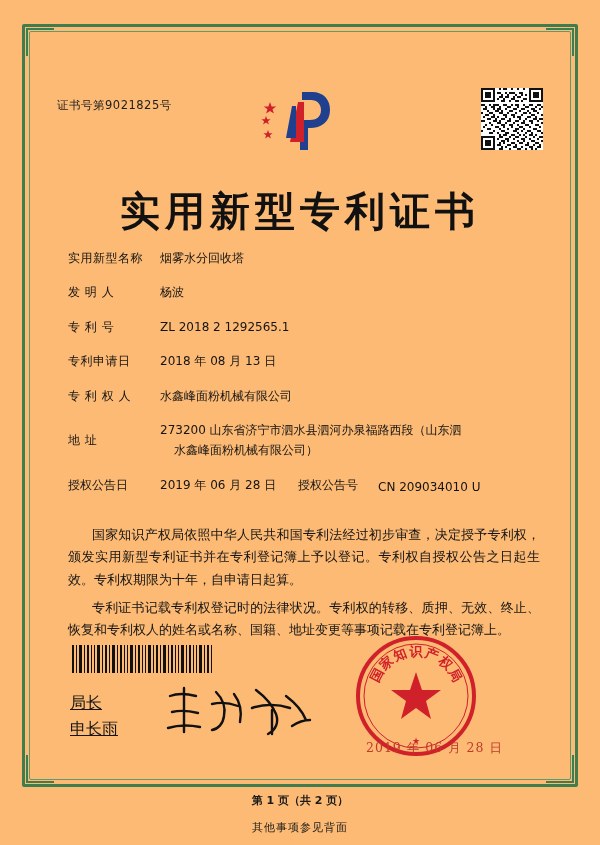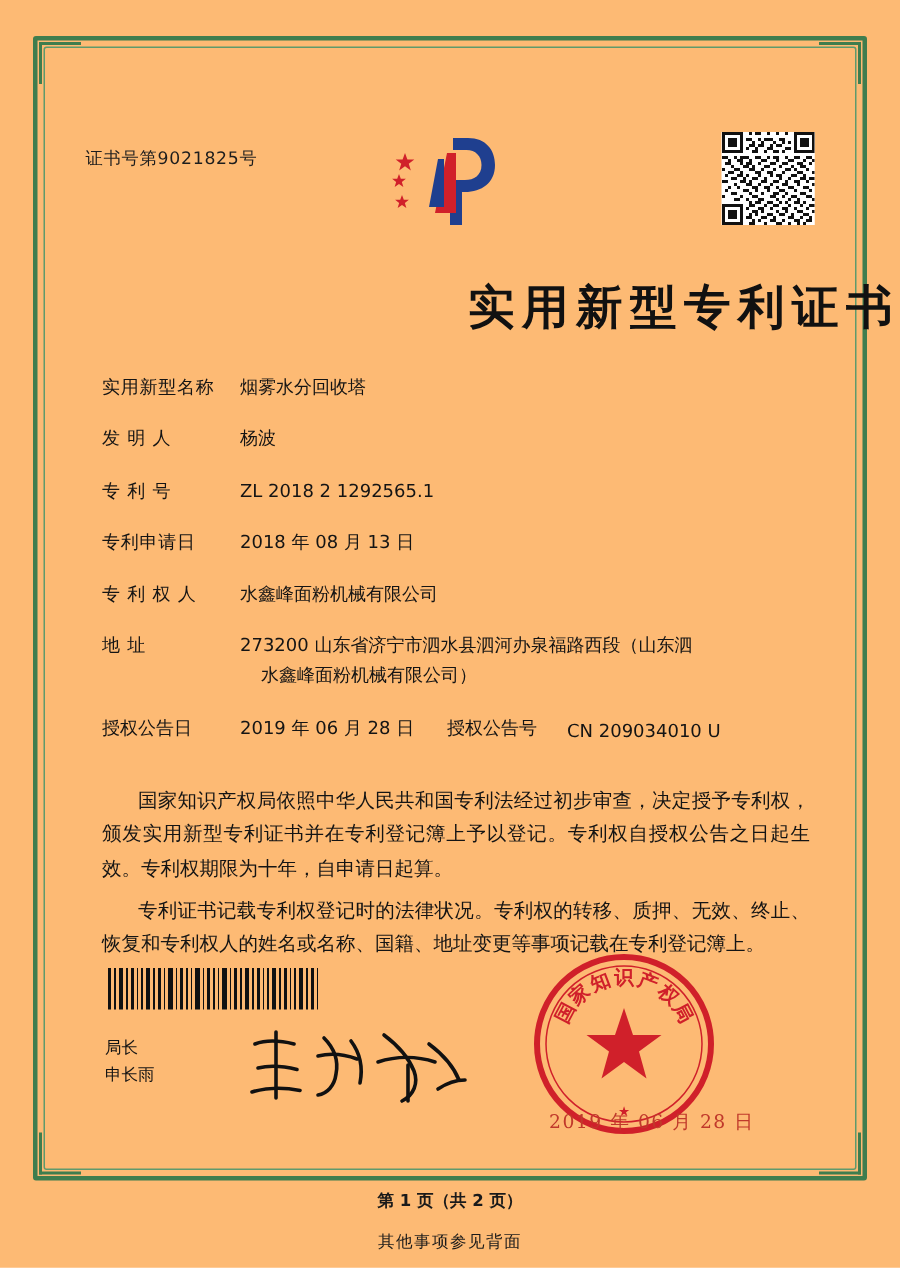--- a/index.html
+++ b/index.html
@@ -78,37 +78,37 @@
     height: 62px;
     background: #ffffff;
   }
   .qr svg { display: block; }
 
   .title {
     position: absolute;
     left: 0;
     right: 0;
     top: 184px;
-    text-align: right;
+    text-align: center;
     font-family: "DejaVu Serif", "Liberation Serif", serif;
-    font-size: 31px;
+    font-size: 40px;
     font-weight: bold;
     letter-spacing: 5px;
     color: #111111;
   }
 
   .fields {
     position: absolute;
     left: 68px;
     right: 60px;
     top: 250px;
   }
   .field-row {
     display: flex;
-    align-items: flex-start;
+    align-items: center;
     margin-bottom: 17px;
     font-size: 12px;
     line-height: 1.45;
     color: #141414;
   }
   .field-label {
     width: 92px;
     flex: 0 0 92px;
     letter-spacing: 0.5px;
     white-space: nowrap;
@@ -157,23 +157,24 @@
     left: 72px;
     top: 645px;
     width: 140px;
     height: 28px;
   }
 
   .sign-block {
     position: absolute;
     left: 70px;
     top: 690px;
-    font-size: 11px;
+    font-size: 16px;
     line-height: 1.6;
     color: #141414;
+    text-decoration: underline;
   }
   .signature {
     position: absolute;
     left: 160px;
     top: 682px;
     width: 160px;
     height: 60px;
   }
 
   

